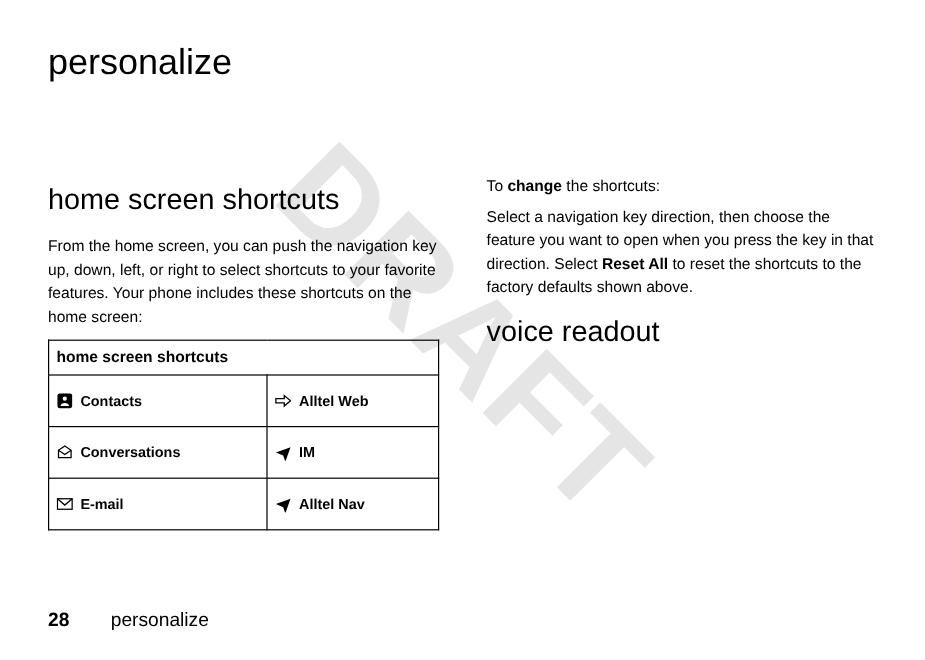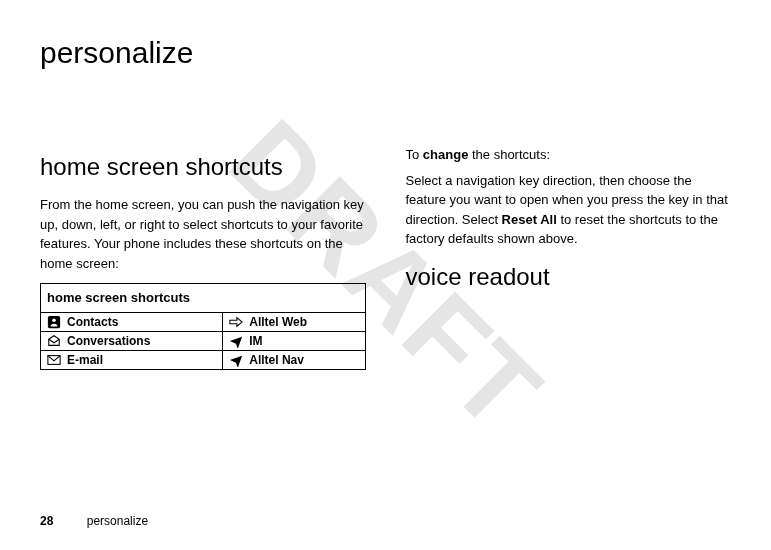--- a/index.html
+++ b/index.html
@@ -62,21 +62,21 @@
     text-align: left;
     font-weight: bold;
     border: 1px solid #000;
     padding: 4px 6px;
     font-size: 13px;
   }
   table.shortcuts td {
     border-left: 1px solid #000;
     border-right: 1px solid #000;
     border-bottom: 1px solid #000;
-    padding: 0 6px;
+    padding: 12px 6px;
     font-size: 12px;
     font-weight: bold;
     vertical-align: middle;
   }
   table.shortcuts td .cell {
     display: flex;
     align-items: center;
     gap: 6px;
   }
   .icon {
@@ -85,21 +85,21 @@
     display: inline-block;
     flex-shrink: 0;
   }
   .italic { font-style: italic; }
   .bold { font-weight: bold; }
   .condensed { font-stretch: condensed; font-family: 'Arial Narrow', Arial, sans-serif; font-weight: bold; }
   .footer {
     position: absolute;
     bottom: 20px;
     left: 40px;
-    font-size: 12px;
+    font-size: 16px;
   }
   .footer .pagenum { font-weight: bold; margin-right: 30px; }
   .gear-icon {
     display:inline-block;
     vertical-align:middle;
     margin:0 2px;
   }
 </style>
 </head>
 <body>

